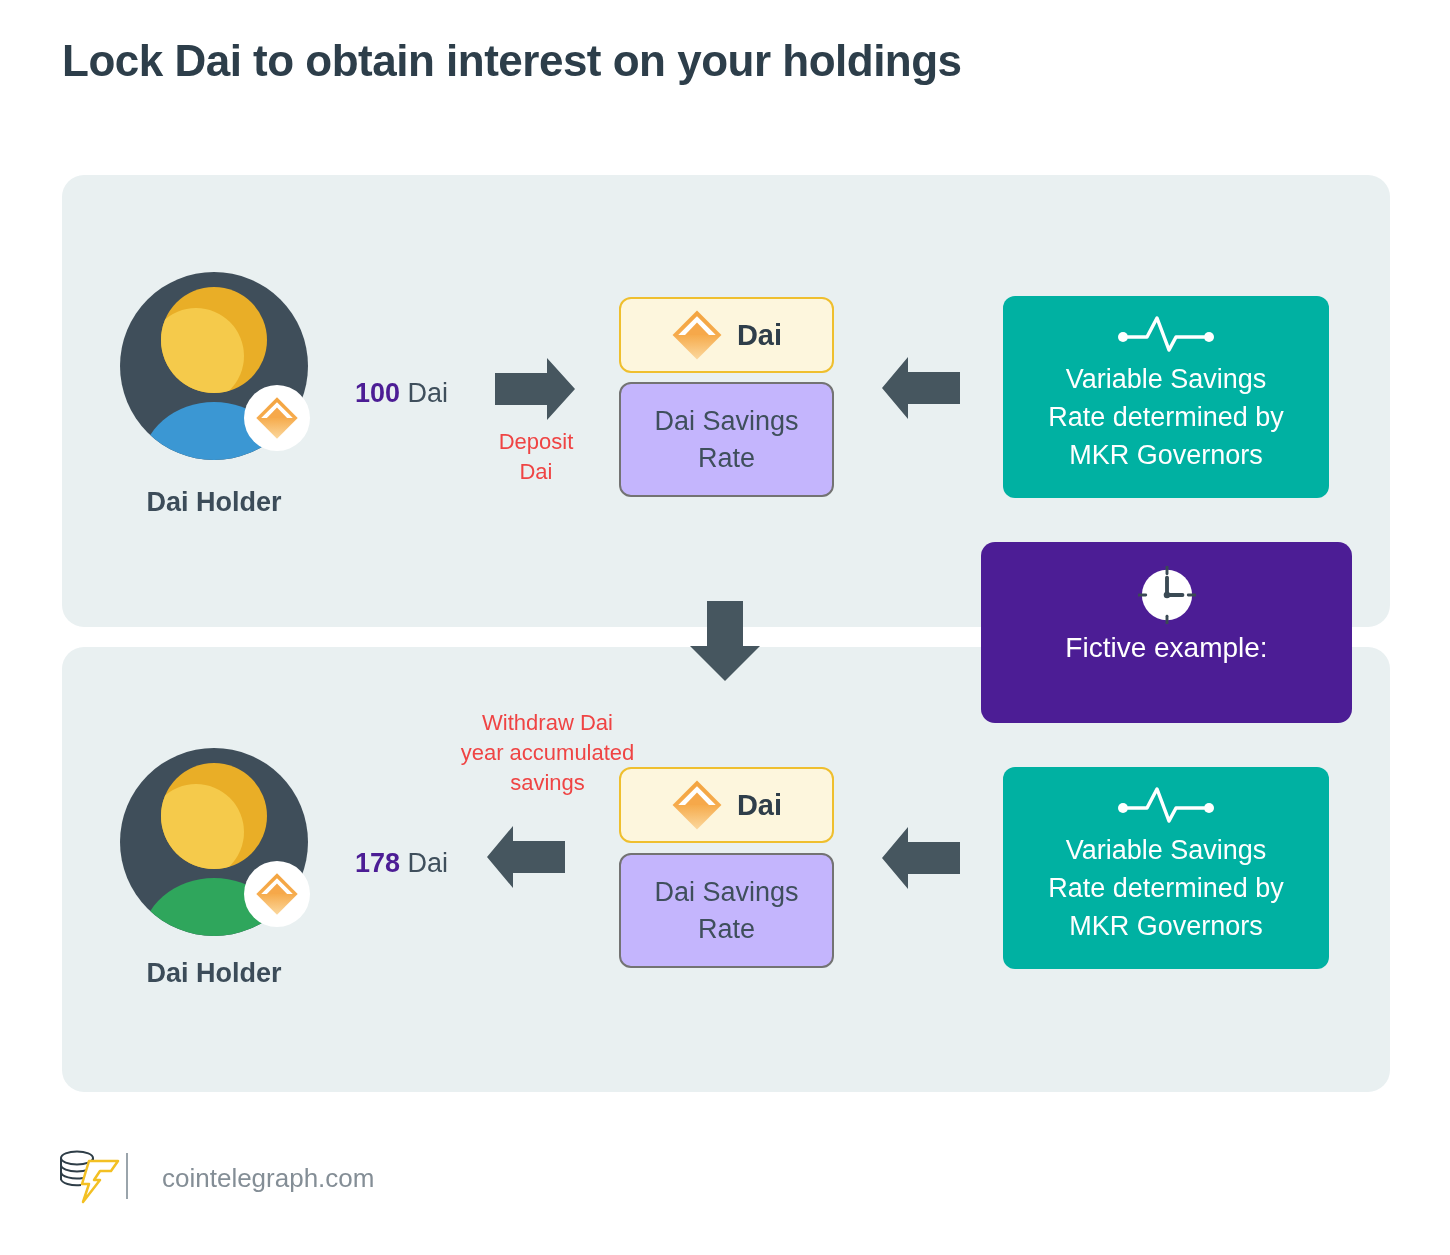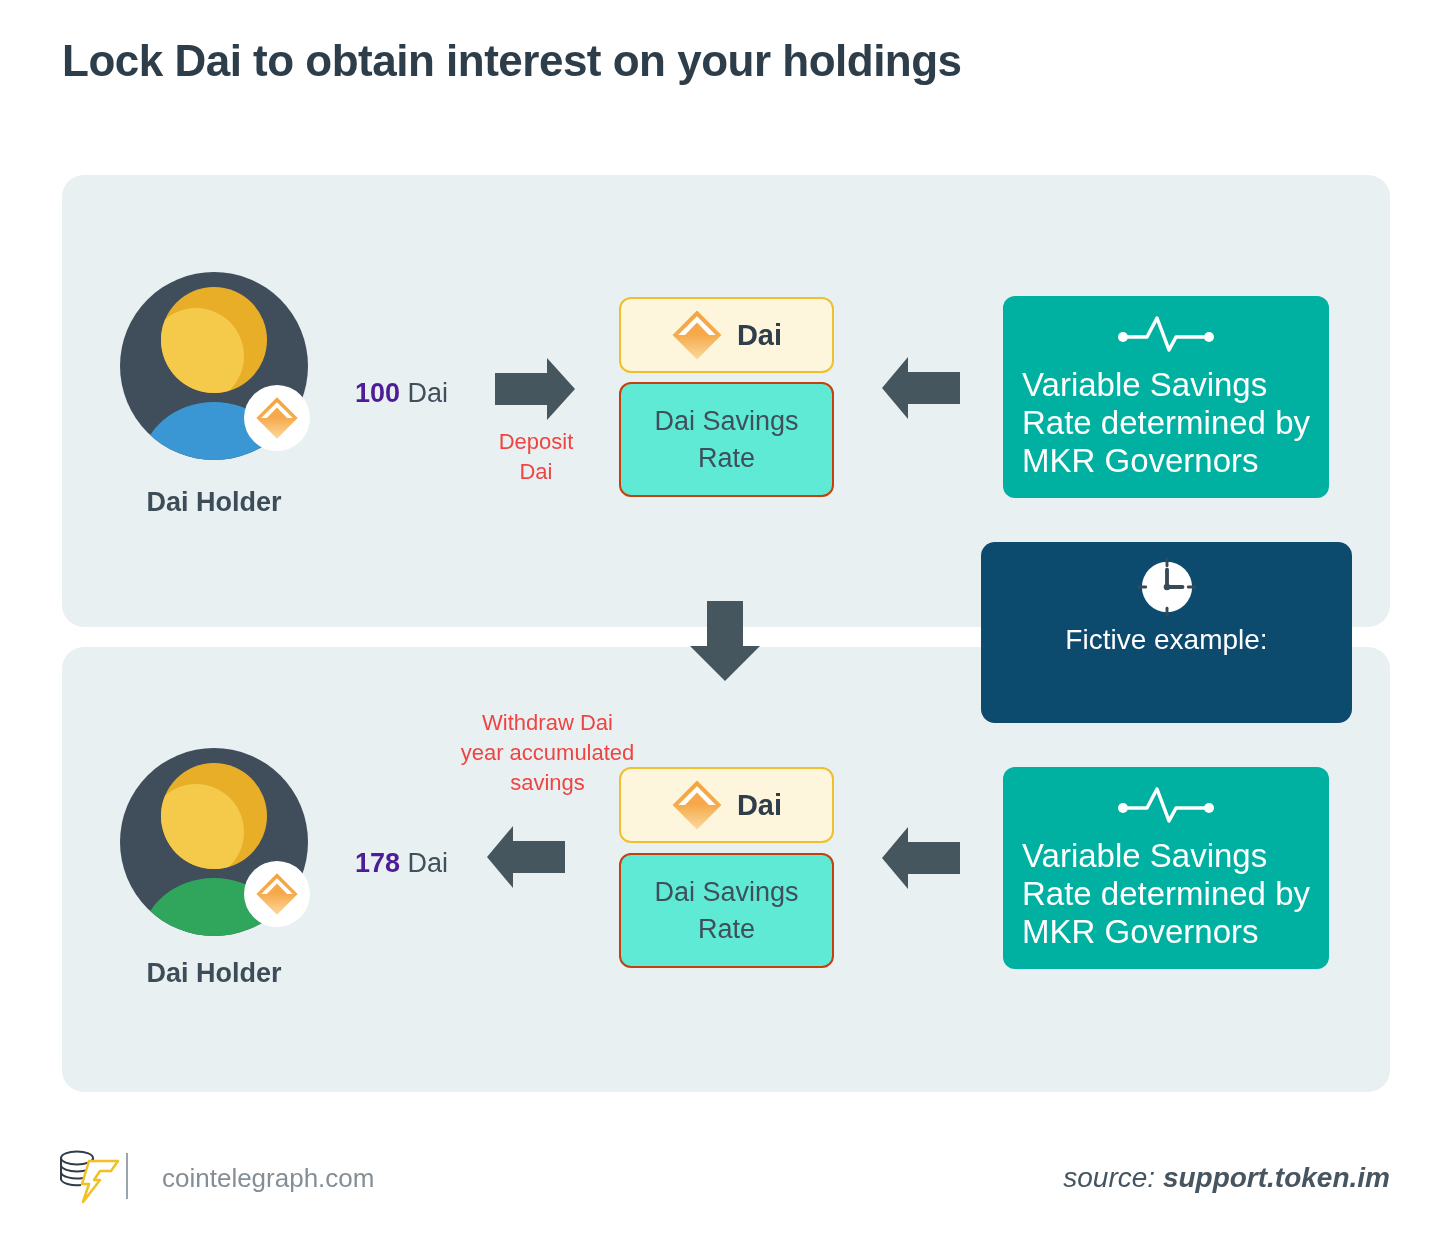--- a/index.html
+++ b/index.html
@@ -17,32 +17,32 @@
   .holder-label{width:188px;text-align:center;font-size:27px;font-weight:700;color:#3c4c59;}
   .amount{font-size:27px;color:#3f4f5c;white-space:nowrap;}
   .amount .num{font-weight:700;color:#4c1d95;}
 
   .arrow-caption{font-size:22px;line-height:30px;text-align:center;color:#ef4444;}
 
   .dai-box{left:619px;width:215px;height:76px;background:#fdf6dd;border:2.5px solid #efbf2e;
            border-radius:12px;display:flex;align-items:center;justify-content:center;gap:14px;
            box-sizing:border-box;}
   .dai-box .dai-word{font-size:29px;font-weight:700;color:#2f3e4a;}
-  .dsr-box{left:619px;width:215px;height:115px;background:#5eead4;border:2px solid #c2410c;
+  .dsr-box{left:619px;width:215px;height:115px;background:#c4b5fd;border:2px solid #737373;
            border-radius:12px;display:flex;flex-direction:column;align-items:center;
            justify-content:center;box-sizing:border-box;font-size:27px;line-height:37px;
            color:#3f4f5c;}
 
   .teal-box{left:1003px;width:326px;height:202px;background:#00b1a2;border-radius:12px;
             display:flex;flex-direction:column;align-items:center;padding-top:17px;
             box-sizing:border-box;color:#fff;}
-  .teal-box .lines{margin-top:9px;font-size:33px;line-height:38px;text-align:left;}
-
-  .grey-box{left:981px;top:542px;width:371px;height:181px;background:#0c4a6e;border-radius:14px;
-            display:flex;flex-direction:column;align-items:center;padding-top:16px;
+  .teal-box .lines{margin-top:3px;font-size:27px;line-height:38px;text-align:center;}
+
+  .grey-box{left:981px;top:542px;width:371px;height:181px;background:#4c1d95;border-radius:14px;
+            display:flex;flex-direction:column;align-items:center;padding-top:24px;
             box-sizing:border-box;color:#fff;z-index:5;}
   .grey-box .l1{margin-top:8px;font-size:28px;}
   .grey-box .l2{margin-top:6px;font-size:29px;font-weight:700;letter-spacing:-0.3px;}
 
   .arrow-svg{display:block;}
 
   .footer-site{left:162px;top:1163px;font-size:26px;color:#848e96;}
   .footer-divider{left:126px;top:1153px;width:2px;height:46px;background:#9aa4ab;}
   .footer-source{right:60px;top:1162px;font-size:28px;font-style:italic;color:#46555f;
                  text-align:right;width:600px;}
@@ -224,15 +224,14 @@
       <path d="M38,12 V20"></path>
       <path d="M6,19 a16,6.5 0 0 0 32,0"></path>
       <path d="M6,26 a16,6.5 0 0 0 22,6"></path>
       <path d="M6,33 a16,6.5 0 0 0 20,6"></path>
     </g>
     <path d="M34,15 L63,15 L56,25 L45,25 L39,34 L45,34 L28,56 L34,38 L27,38 Z" fill="#ffffff" stroke="#f3c023" stroke-width="2.5" stroke-linejoin="round"></path>
   </svg>
   <div class="abs footer-divider"></div>
   <div class="abs footer-site">cointelegraph.com</div>
 
-  <div class="abs footer-source"><span>source:</span>&nbsp;<span class="src-val">support.token.im</span></div>
 
 </div>
 
 </body></html>

